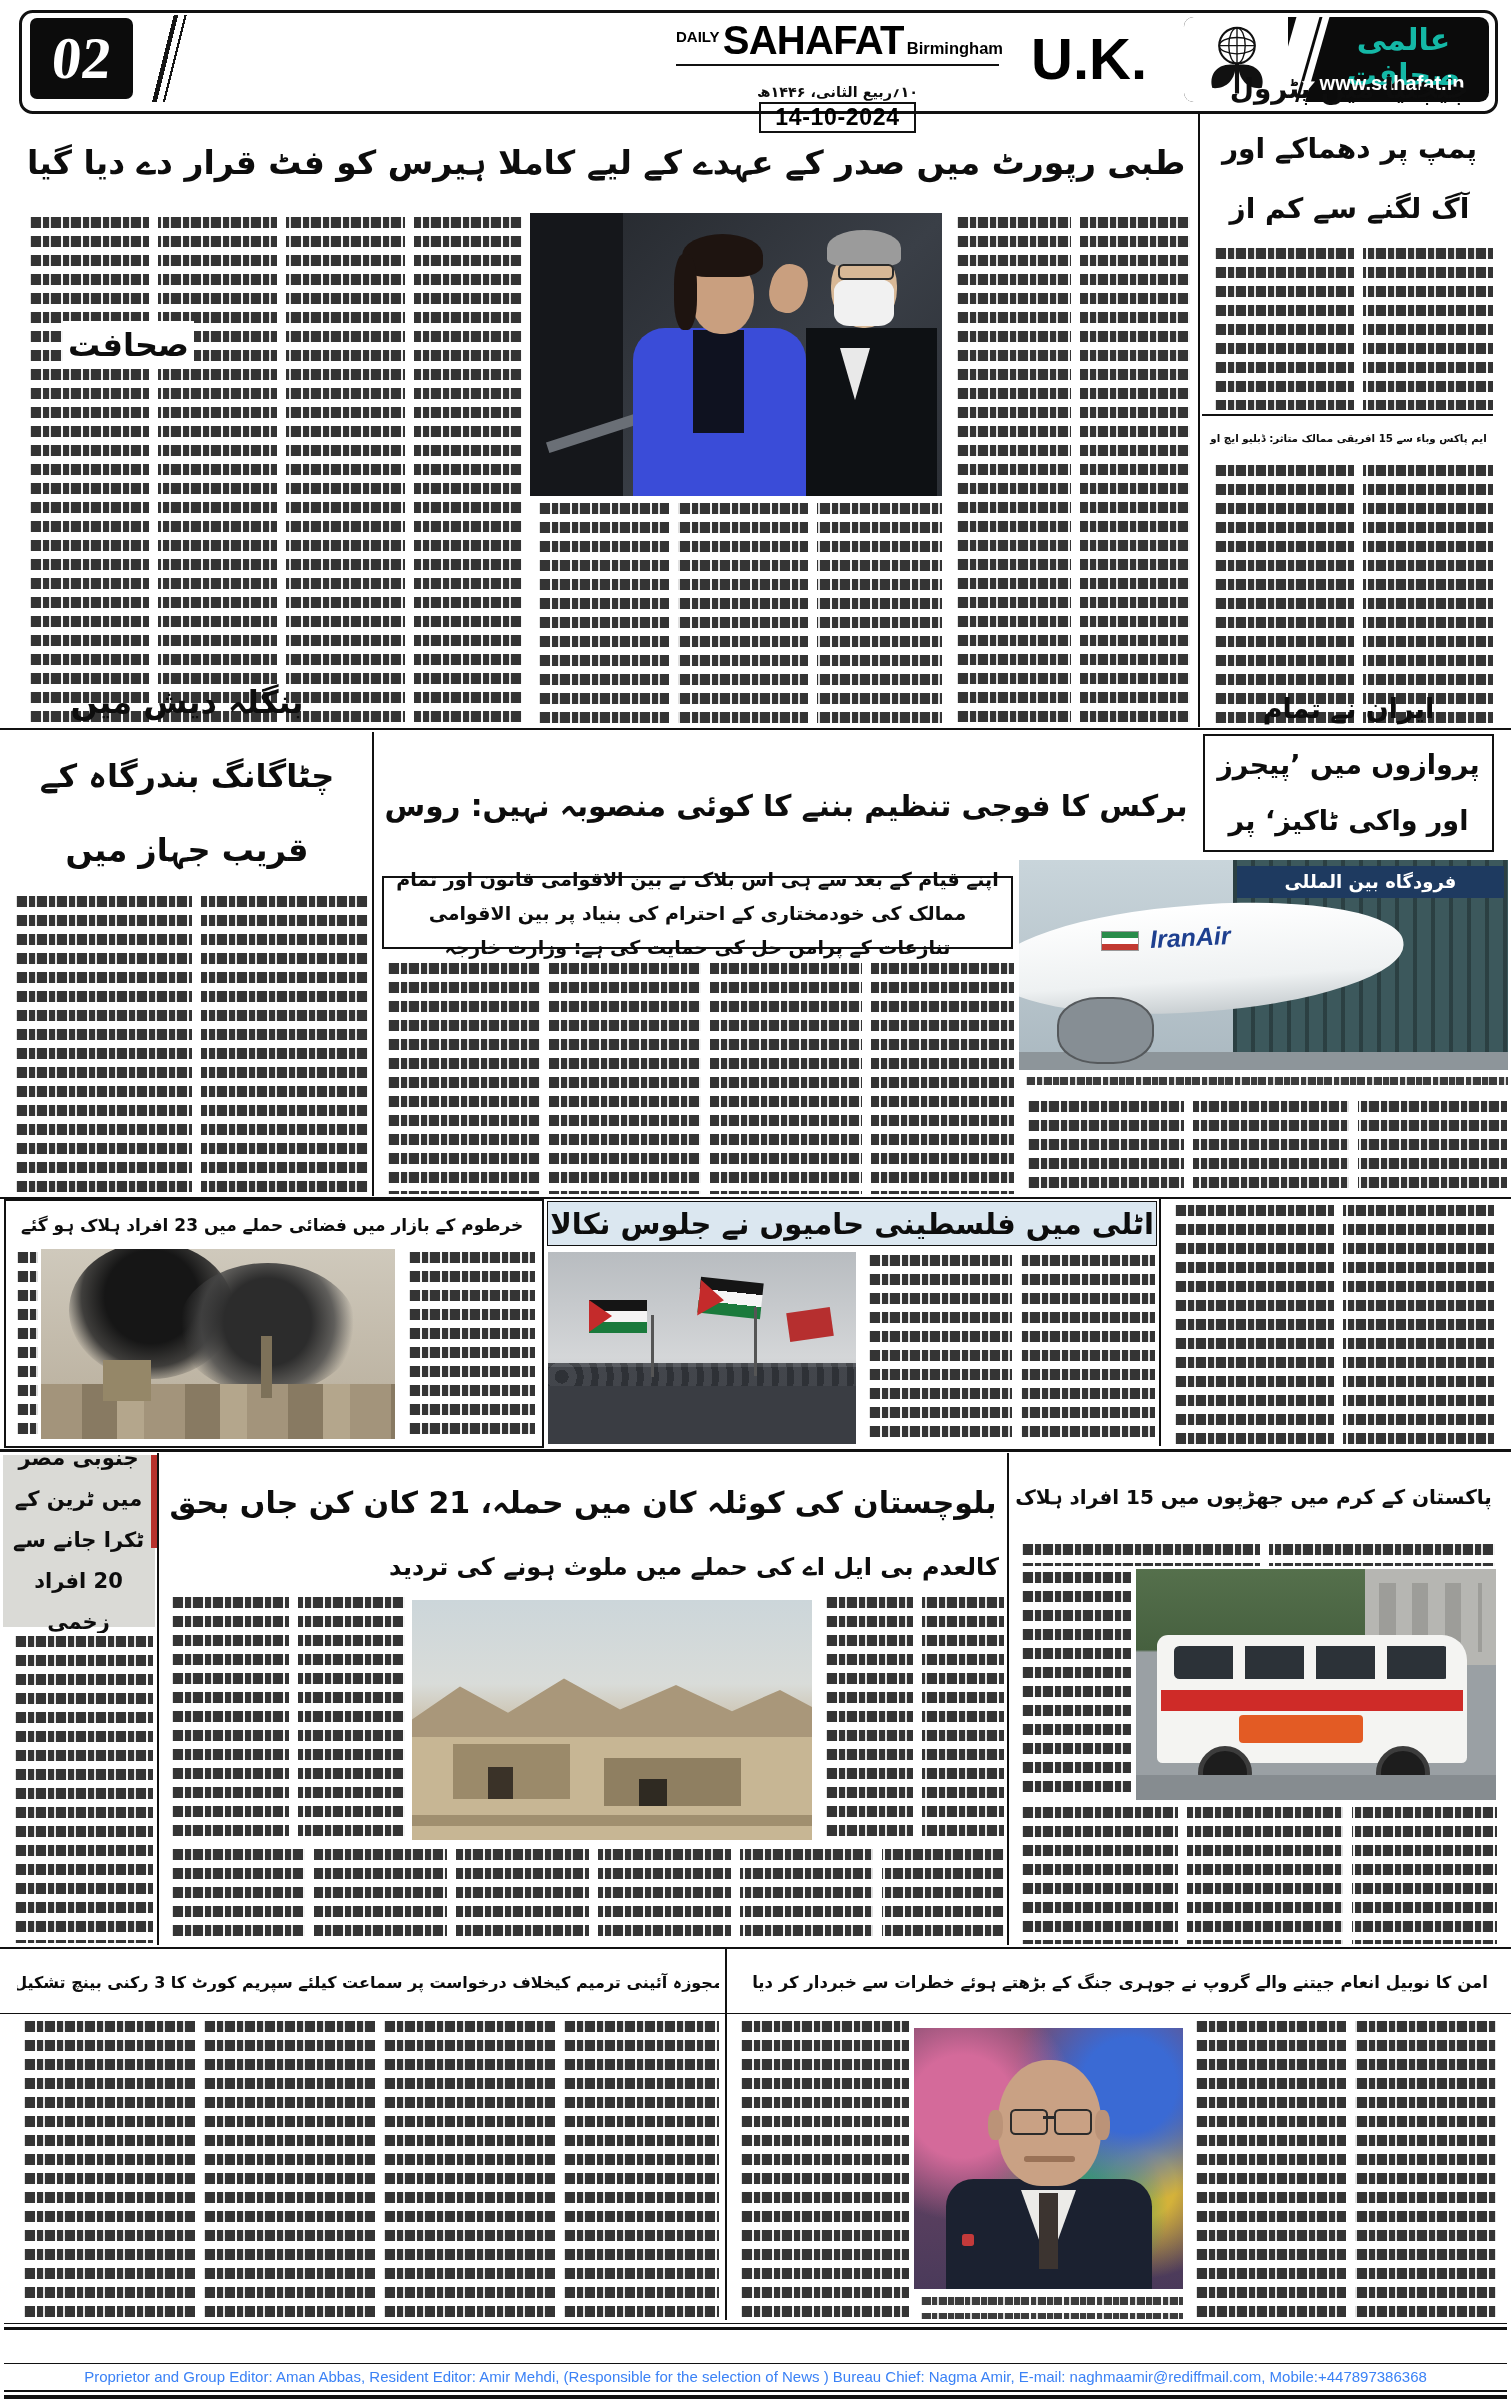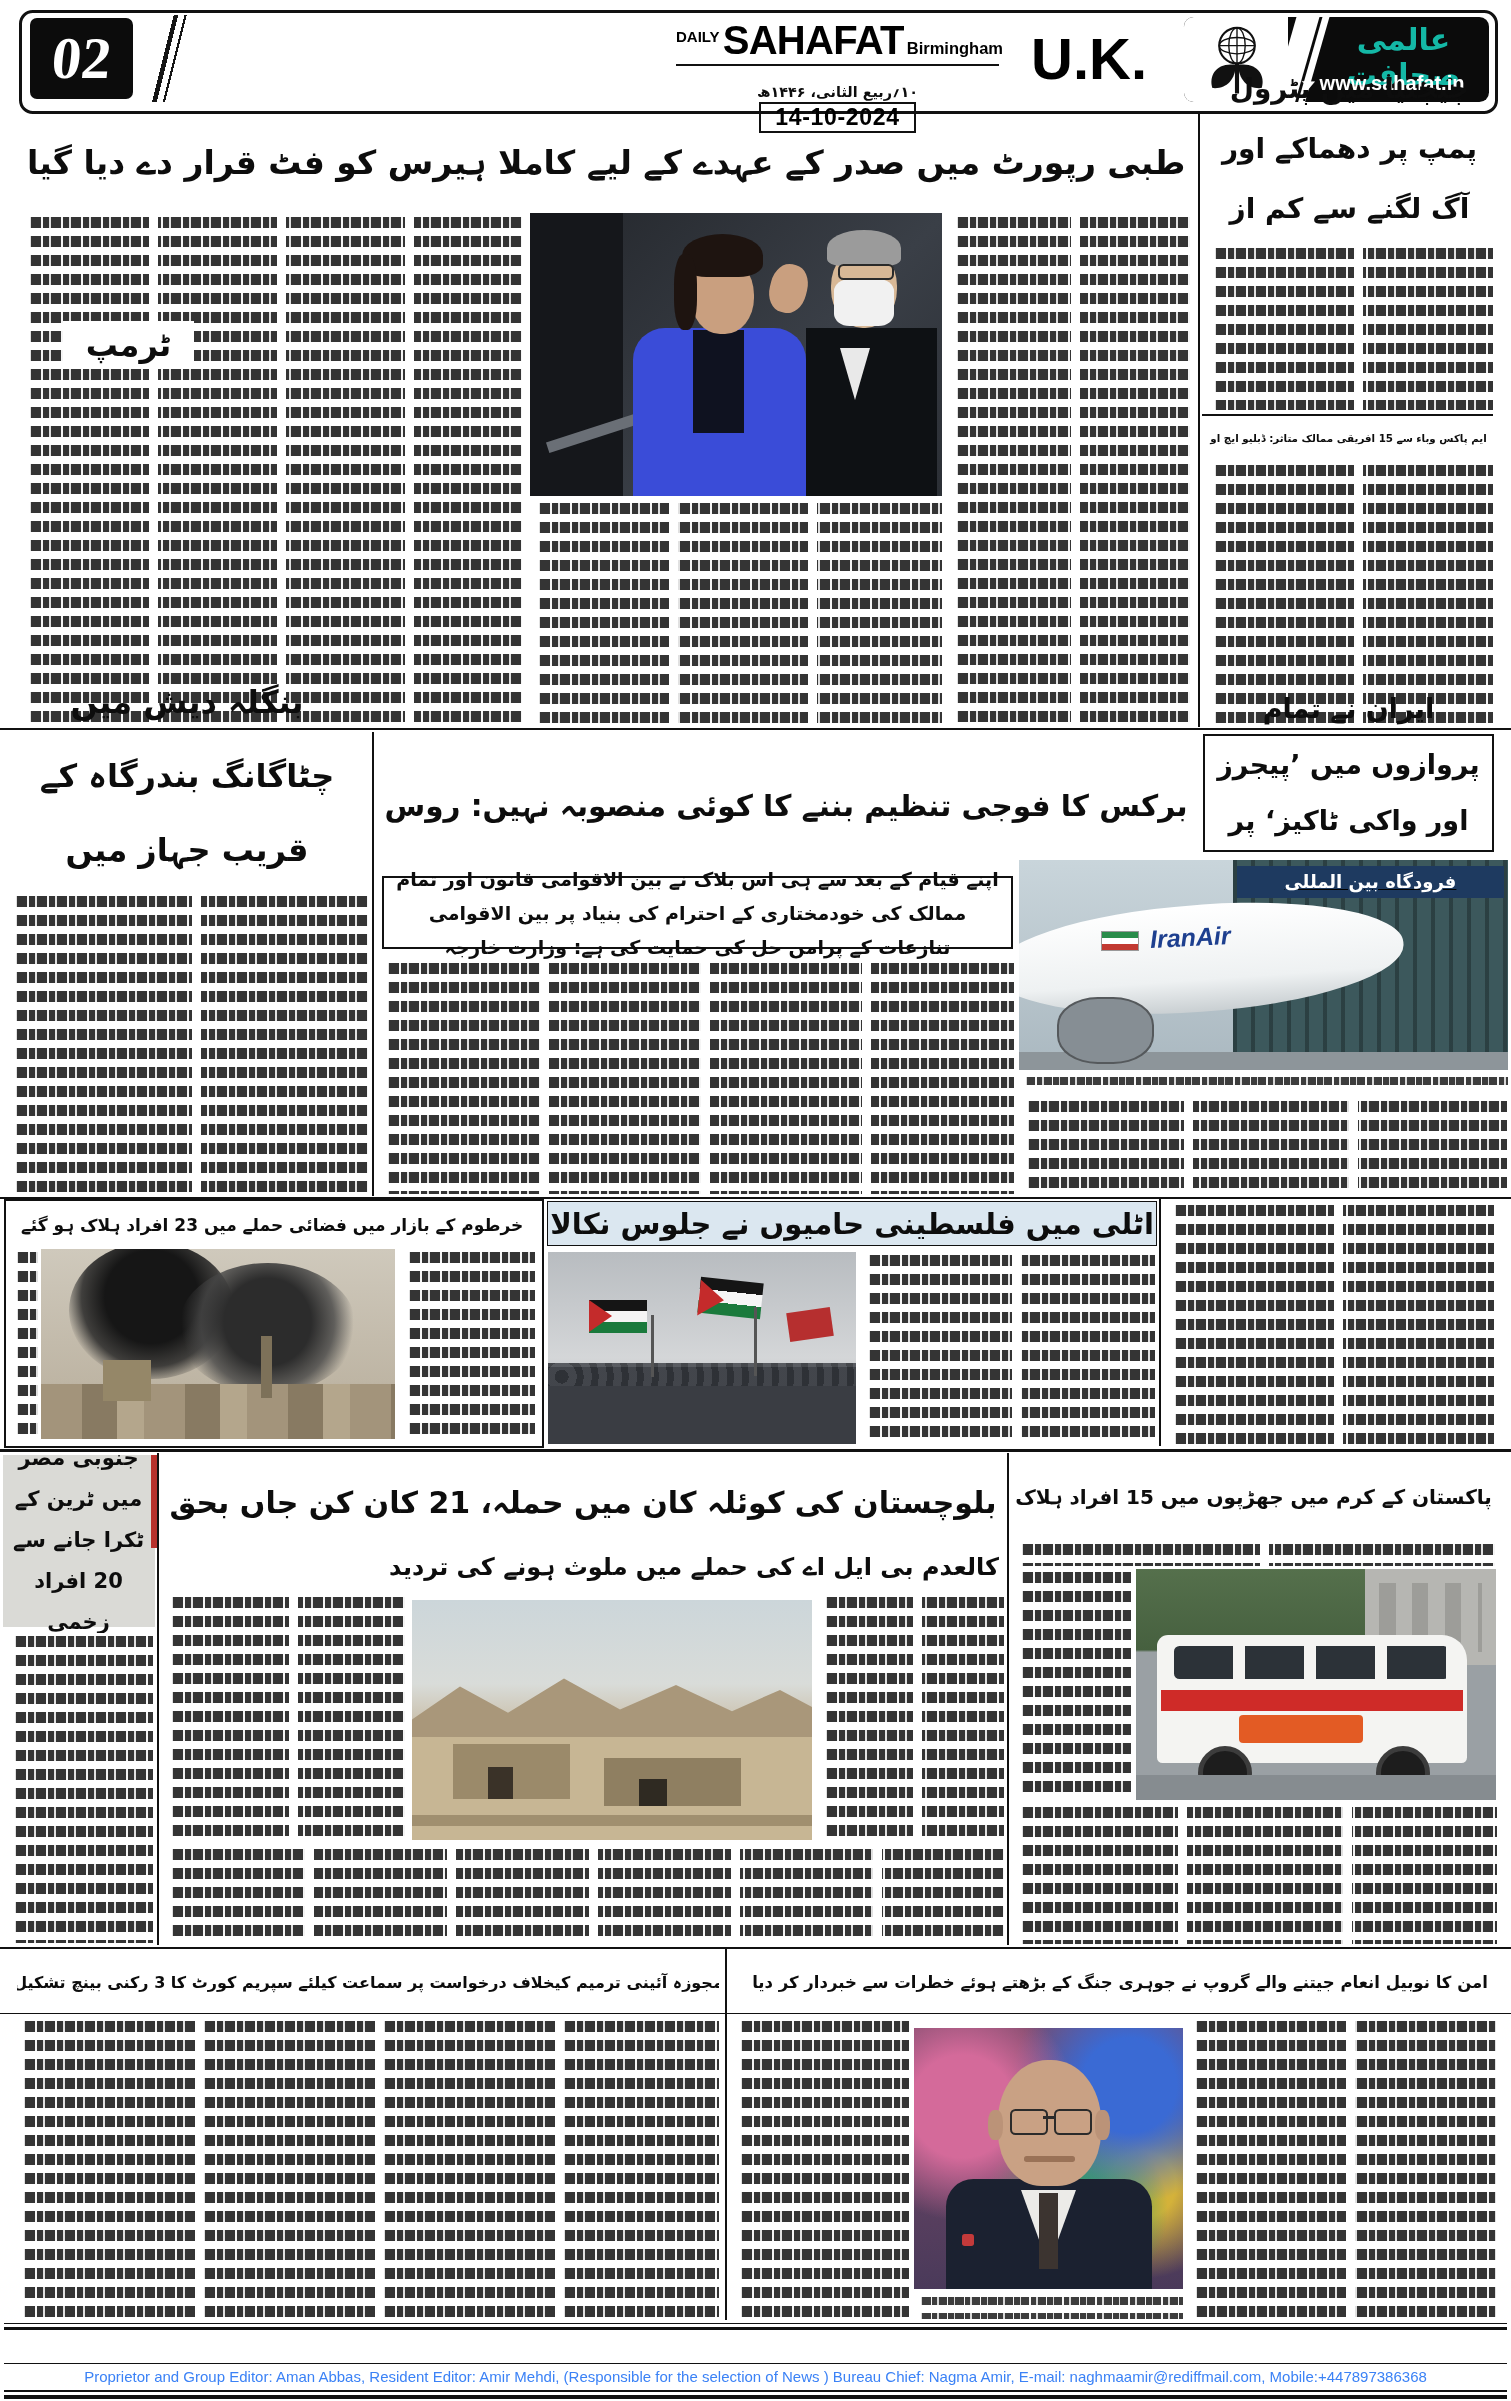--- a/index.html
+++ b/index.html
@@ -84,21 +84,21 @@
     <div class="abs" style="left:240px;top:51px;width:37px;height:49px;background:#c99f7f;border-radius:45%;transform:rotate(14deg);"></div>
     <div class="abs" style="left:276px;top:115px;width:131px;height:168px;background:#0e1114;"></div>
     <div class="abs" style="left:310px;top:135px;width:30px;height:52px;background:#e9e9e9;clip-path:polygon(0 0,100% 0,50% 100%);"></div>
     <div class="abs" style="left:301px;top:34px;width:66px;height:81px;background:#d8b896;border-radius:48%;"></div>
     <div class="abs" style="left:304px;top:66px;width:60px;height:47px;background:#f1f1f1;border-radius:26%;"></div>
     <div class="abs" style="left:297px;top:16.5px;width:74px;height:36px;background:#9b9b9b;border-radius:50% 50% 20% 20%;"></div>
     <div class="abs" style="left:308px;top:51px;width:52px;height:12.4px;border:2.1px solid #2a2a2a;border-radius:5.5px;background:transparent;"></div>
   </div>
 
   <div class="abs ut" style="left:20.6px;top:214px;width:501px;height:510px;--cw:128px;"></div>
-  <div class="u hl abs" style="left:63px;top:321px;width:131px;height:47px;font-size:32px;background:#fff;">ٹرمپ</div>
+  <div class="u hl abs" style="left:63px;top:321px;width:131px;height:47px;font-size:32px;background:#fff;">صحافت</div>
   <div class="abs ut" style="left:948px;top:214px;width:242px;height:510px;--cw:123px;"></div>
   <div class="abs ut" style="left:530px;top:500px;width:412px;height:224px;--cw:139px;"></div>
 
   <div class="abs rule" style="left:1198px;top:114px;width:2.1px;height:613px;"></div>
 
   <div class="u hl abs" style="left:1206px;top:117px;width:287px;height:124px;font-size:28px;line-height:60px;">چیچنیا میں پٹرول پمپ پر دھماکے اور آگ لگنے سے کم از کم چار افراد ہلاک</div>
   <div class="abs ut" style="left:1206px;top:245px;width:287px;height:165px;--cw:148px;"></div>
   <div class="abs rule" style="left:1202px;top:414px;width:291px;height:2.1px;"></div>
   <div class="u hl fit abs" style="left: 1203px; top: 419px; width: 291px; height: 37px; font-size: 10.3px;">ایم پاکس وباء سے 15 افریقی ممالک متاثر: ڈبلیو ایچ او</div>
   <div class="abs ut" style="left:1206px;top:462px;width:287px;height:264px;--cw:148px;"></div>
@@ -111,21 +111,21 @@
 
   <div class="u hl fit abs" style="left: 379px; top: 743px; width: 814px; height: 126px; font-size: 29.5px;">برکس کا فوجی تنظیم بننے کا کوئی منصوبہ نہیں: روس</div>
   <div class="u hl abs boxed" style="left:382px;top:876px;width:631px;height:73px;font-size:19px;line-height:34px;padding:1.4px 6.9px;box-sizing:border-box;">اپنے قیام کے بعد سے ہی اس بلاک نے بین الاقوامی قانون اور تمام ممالک کی خودمختاری کے احترام کی بنیاد پر بین الاقوامی تنازعات کے پرامن حل کی حمایت کی ہے: وزارت خارجہ</div>
   <div class="abs ut" style="left:379px;top:960px;width:635px;height:234px;--cw:161px;"></div>
 
   <div class="u hl abs boxed" style="left:1203px;top:734px;width:291px;height:118px;font-size:27px;line-height:56px;padding:0 4.1px;box-sizing:border-box;">ایران نے تمام پروازوں میں ’پیجرز اور واکی ٹاکیز‘ پر پابندی لگا دی</div>
 
   <div class="abs photo" style="left:1019px;top:860px;width:489px;height:210px;background:linear-gradient(#c9d5db,#aab8c0);">
     <div class="abs" style="right:0;top:0;width:275px;height:210px;background:#3c585c;"></div>
     <div class="abs" style="right:0;top:0;width:275px;height:210px;background:repeating-linear-gradient(90deg,rgba(0,0,0,.28) 0 4.1px,transparent 4.1px 18px);"></div>
-    <div class="abs" style="right:4.1px;top:5.5px;width:267px;height:32px;background:#1e3a60;display:flex;align-items:center;justify-content:center;text-decoration:underline;">
+    <div class="abs" style="right:4.1px;top:5.5px;width:267px;height:32px;background:#1e3a60;display:flex;align-items:center;justify-content:center;">
       <span class="u" style="color:#fff;font-size:18px;">فرودگاه بین المللی</span>
     </div>
     <div class="abs" style="left:0;bottom:0;width:489px;height:18px;background:#8d959a;"></div>
     <div class="abs" style="left:-27.5px;top:45px;width:412px;height:107px;background:linear-gradient(#ffffff,#eef1f2 70%,#c9cfd2);border-radius:50% 48% 50% 50%;transform:rotate(-4deg);"></div>
     <div class="abs" style="left:82px;top:71px;width:36px;height:18px;background:linear-gradient(#2a8c4a 33%,#fff 33% 66%,#c23a32 66%);border:0.7px solid #999;"></div>
     <div class="latin abs" style="left:131px;top:63px;font-size:25px;font-weight:bold;font-style:italic;color:#1d3f8f;transform:rotate(-3deg);">IranAir</div>
     <div class="abs" style="left:38px;top:137px;width:93px;height:63px;background:#868e94;border-radius:42%;border:2.1px solid #55595c;"></div>
     <div class="abs" style="left:38px;top:162px;width:93px;height:12.4px;background:#4c5berror;"></div>
   </div>
   <div class="abs ut utl" style="left:1019px;top:1074px;width:489px;height:19px;"></div>

